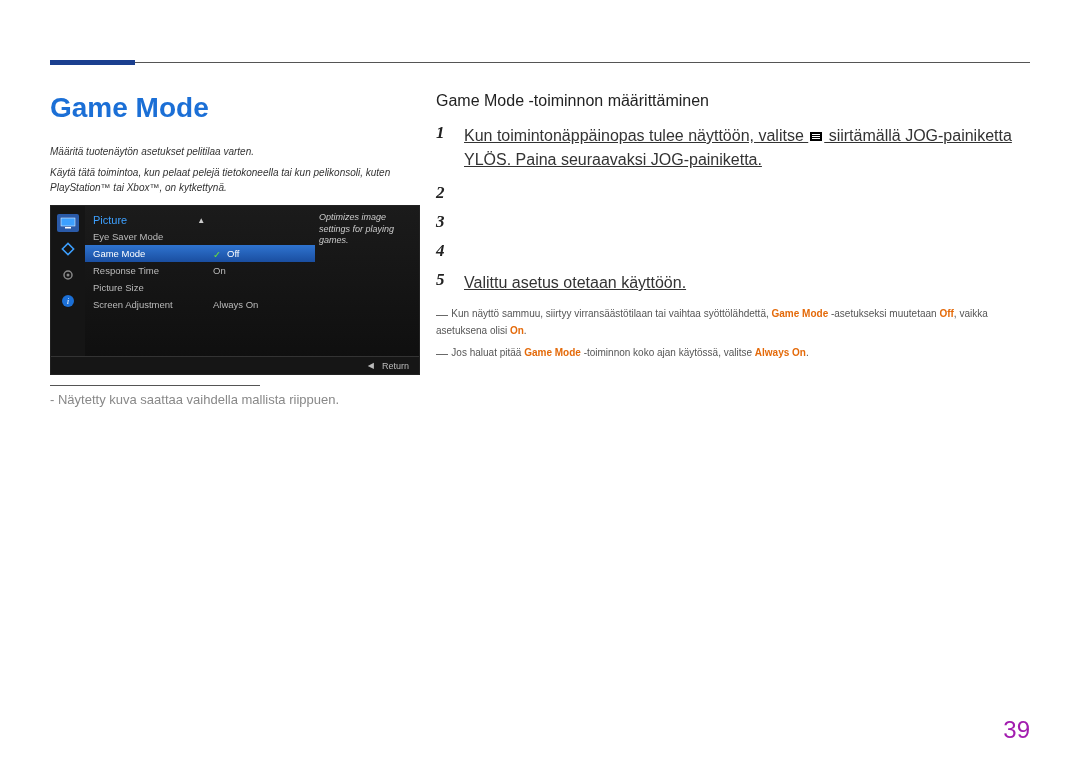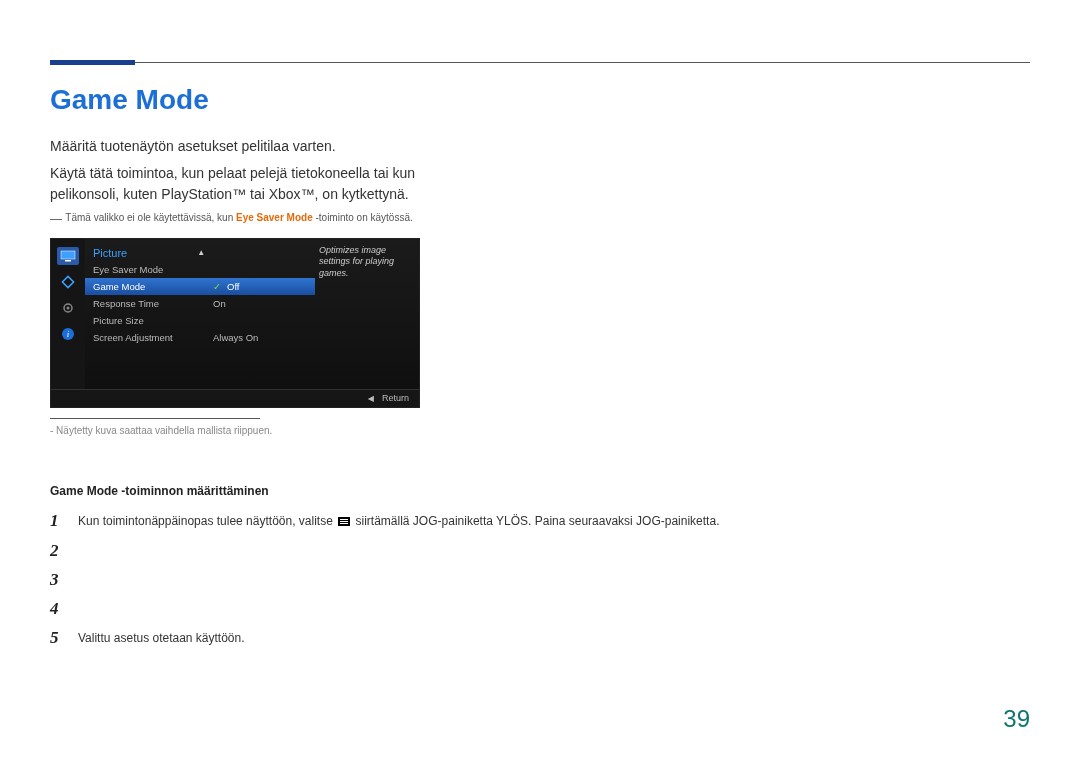--- a/index.html
+++ b/index.html
@@ -28,37 +28,37 @@
     content: "";
     position: absolute;
     left: 0;
     top: -3px;
     width: 85px;
     height: 5px;
     background: #1b3f8f;
   }
   .columns {
     display: flex;
-    gap: 48px;
-    margin-top: 24px;
-    flex-direction: column;
+    gap: 16px;
+    margin-top: 32px;
   }
   .col-left { width: 370px; flex-shrink: 0; }
   .col-right { flex: 1; }
   .h1-left {
     color: #1b6fd6;
     font-size: 28px;
     font-weight: 700;
     margin-bottom: 20px;
   }
   .para {
-    font-size: 14px;
+    font-size: 10px;
     color: #333;
     line-height: 1.5;
     margin-bottom: 6px;
+    font-style: italic;
   }
   .note-dash {
     font-size: 10px;
     color: #555;
     line-height: 1.4;
     margin-bottom: 6px;
   }
   .note-dash::before {
     content: "― ";
     font-size: 12px;
@@ -155,30 +155,30 @@
   .tri-left { font-size: 8px; }
 
   .sep-line {
     width: 210px;
     height: 1px;
     background: #555;
     margin-top: 10px;
     margin-bottom: 6px;
   }
   .footnote {
-    font-size: 10px;
+    font-size: 13px;
     color: #888;
   }
   .footnote::before {
     content: "- ";
   }
 
   .h1-right {
-    font-size: 12px;
-    font-weight: 700;
+    font-size: 16px;
+    font-weight: 400;
     color: #222;
     margin-bottom: 14px;
   }
   .steps { list-style: none; }
   .step {
     display: flex;
     gap: 14px;
     margin-bottom: 12px;
     align-items: flex-start;
   }
@@ -186,23 +186,24 @@
     font-family: Georgia, 'Times New Roman', serif;
     font-size: 17px;
     font-style: italic;
     font-weight: 700;
     color: #222;
     width: 14px;
     flex-shrink: 0;
     line-height: 1;
   }
   .step-text {
-    font-size: 12px;
+    font-size: 16px;
     color: #333;
     line-height: 1.5;
+    text-decoration: underline;
   }
   .menu-glyph {
     display: inline-block;
     width: 12px; height: 9px;
     background: #000;
     position: relative;
     vertical-align: middle;
     margin: 0 2px;
   }
   .menu-glyph::before, .menu-glyph::after {
@@ -213,40 +214,37 @@
     background: #fff;
   }
   .menu-glyph::before { top: 2px; }
   .menu-glyph::after { bottom: 2px; box-shadow: 0 -2px 0 #fff; }
   .right-notes { margin-top: 6px; }
   .right-notes .note-dash { padding-left: 0; margin-bottom: 8px; }
 
   .page-num {
     position: absolute;
     right: 50px;
-    bottom: 30px;
+    bottom: 19px;
     font-size: 24px;
-    color: #0f766e;
+    color: #a21caf;
   }
 </style>
 </head>
 <body>
 
 <div class="page">
   <div class="top-rule"></div>
 
   <div class="columns">
 
     <div class="col-left">
       <div class="h1-left">Game Mode</div>
       <p class="para">Määritä tuotenäytön asetukset pelitilaa varten.</p>
       <p class="para">Käytä tätä toimintoa, kun pelaat pelejä tietokoneella tai kun pelikonsoli, kuten PlayStation™ tai Xbox™, on kytkettynä.</p>
-      <p class="note-dash">
-        <span>Tämä valikko ei ole käytettävissä, kun </span><span class="bold-orange">Eye Saver Mode</span><span> -toiminto on käytössä.</span>
-      </p>
 
       <div class="osd">
         <div class="osd-body">
           <div class="osd-sidebar">
             <div class="osd-ic active">
               <svg width="16" height="12" viewBox="0 0 16 12">
                   <rect x="1" y="1" width="14" height="8" fill="#3da0ff" stroke="#fff" stroke-width="0.5"></rect>
                   <rect x="5" y="10" width="6" height="1.5" fill="#fff"></rect>
                 </svg>
             </div>
@@ -321,18 +319,24 @@
         </li>
         <li class="step">
           <span class="step-num">4</span>
         </li>
         <li class="step">
           <span class="step-num">5</span>
           <span class="step-text">Valittu asetus otetaan käyttöön.</span>
         </li>
       </ol>
       <div class="right-notes">
+        <p class="note-dash">
+          <span>Kun näyttö sammuu, siirtyy virransäästötilaan tai vaihtaa syöttölähdettä, </span><span class="bold-orange">Game Mode</span><span> -asetukseksi muutetaan </span><span class="bold-orange">Off</span><span>, vaikka asetuksena olisi </span><span class="bold-orange">On</span><span>.</span>
+        </p>
+        <p class="note-dash">
+          <span>Jos haluat pitää </span><span class="bold-orange">Game Mode</span><span> -toiminnon koko ajan käytössä, valitse </span><span class="bold-orange">Always On</span><span>.</span>
+        </p>
       </div>
     </div>
   </div>
 
   <div class="page-num">39</div>
 </div>
 
 </body></html>

